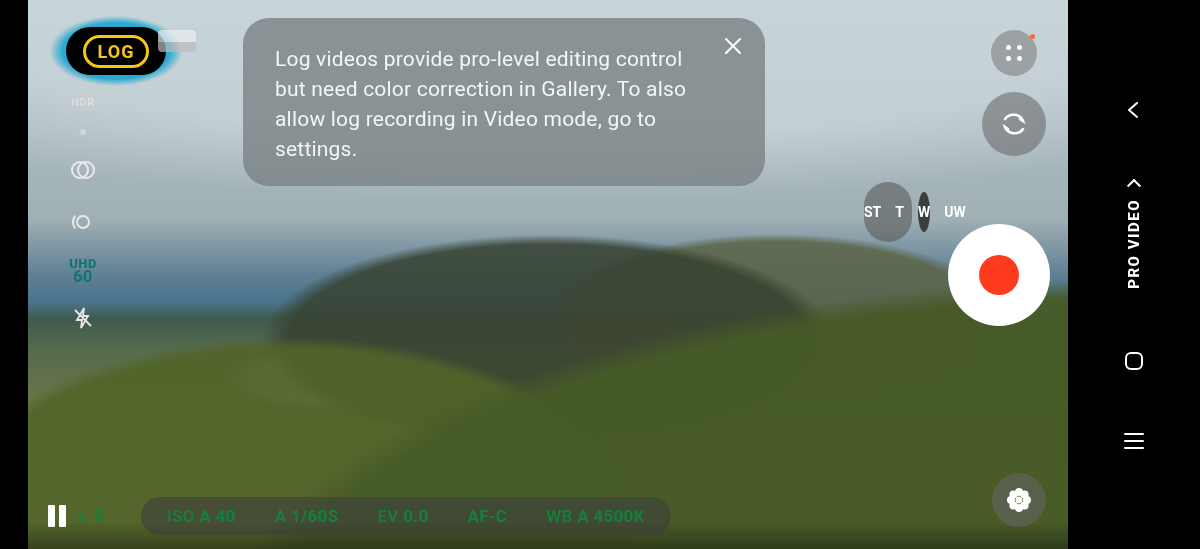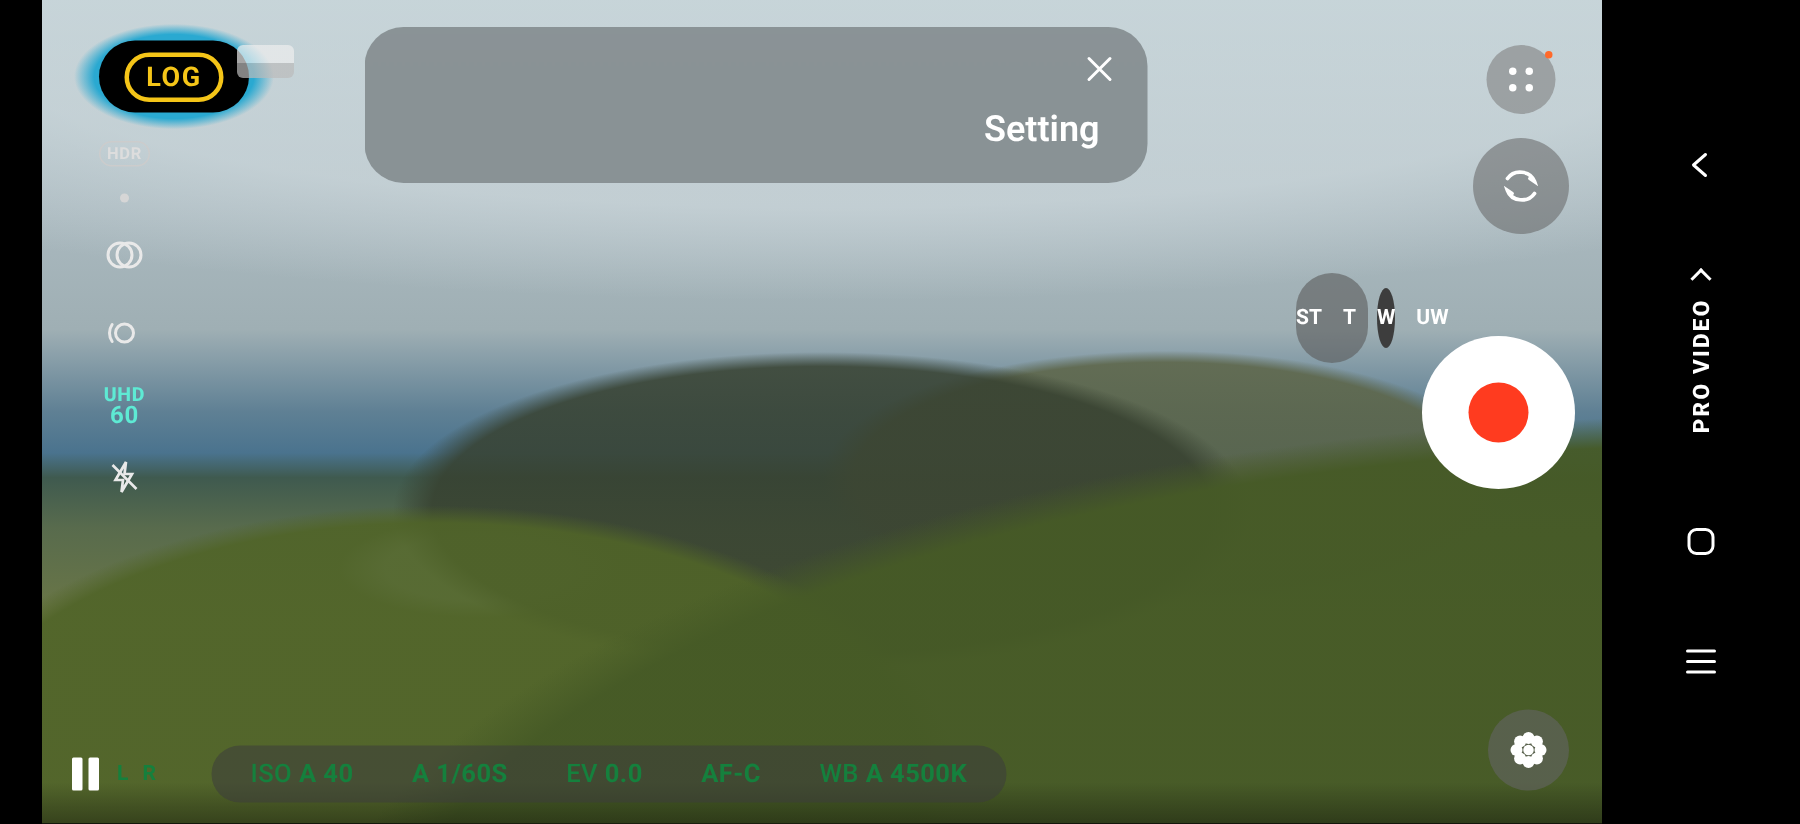--- a/index.html
+++ b/index.html
@@ -23,21 +23,21 @@
   }
   .scene::after{content:"";position:absolute;inset:0;
     background:
       radial-gradient(120% 45% at 50% 5%,rgba(210,220,224,0.6)0 45%,transparent 70%),
       linear-gradient(transparent 95%,rgba(0,0,0,.35));}
 
   
   .left-tools{position:absolute;top:0;left:0;bottom:0;width:110px;display:flex;flex-direction:column;align-items:center;gap:18px;padding-top:94px;pointer-events:auto}
   .tool-icon{width:34px;height:34px;display:flex;align-items:center;justify-content:center;color:#e9e9e9;font-size:18px}
   .hdr{border:1.5px solid #ccc;border-radius:9px;padding:1px 4px;font-size:11px;font-weight:700;letter-spacing:.5px;color:#ddd;width:auto;height:auto}
-  .uhd{color:#5eead4;font-size:13px;font-weight:800;line-height:13px;text-align:center;letter-spacing:.5px}
+  .uhd{color:#0f766e;font-size:13px;font-weight:800;line-height:13px;text-align:center;letter-spacing:.5px}
   .uhd small{display:block;font-size:16px;font-weight:700}
   .dot-icon{width:6px;height:6px;border-radius:50%;background:#d6d6d6}
 
   
   .log-wrap{position:absolute;top:12px;left:14px}
   .log-glow{width:148px;height:78px;border-radius:46px;background:radial-gradient(60% 60% at 50% 50%,#2aa9d1 0 60%,rgba(42,169,209,0) 75%);display:flex;align-items:center;justify-content:center}
   .log-pill{width:100px;height:48px;border-radius:26px;background:#000;display:flex;align-items:center;justify-content:center}
   .log-pill span{border:3px solid #f5c518;border-radius:20px;padding:3px 12px;color:#f5c518;font-weight:700;font-size:18px;letter-spacing:1px}
   .histo{position:absolute;top:30px;left:130px;width:38px;height:22px;border-radius:4px;background:linear-gradient(to top,#bbb,#bbb 45%,#eee 45%);opacity:.7}
 
@@ -125,21 +125,21 @@
           </svg>
       </div>
     </div>
 
     <div class="tooltip">
       <div class="close">
         <svg width="20" height="20" viewBox="0 0 20 20">
             <path d="M3 3l14 14M17 3L3 17" stroke="#fff" stroke-width="2" stroke-linecap="round"></path>
           </svg>
       </div>
-      <div class="setting">Setting</div>
+      <div class="body">Log videos provide pro-level editing control but need color correction in Gallery. To also allow log recording in Video mode, go to settings.</div>
     </div>
 
     <div class="camctrl">
       <div class="menu-btn">
         <div class="menu-dots">
             <i></i>
             <i></i>
             <i></i>
             <i></i>
           </div>

